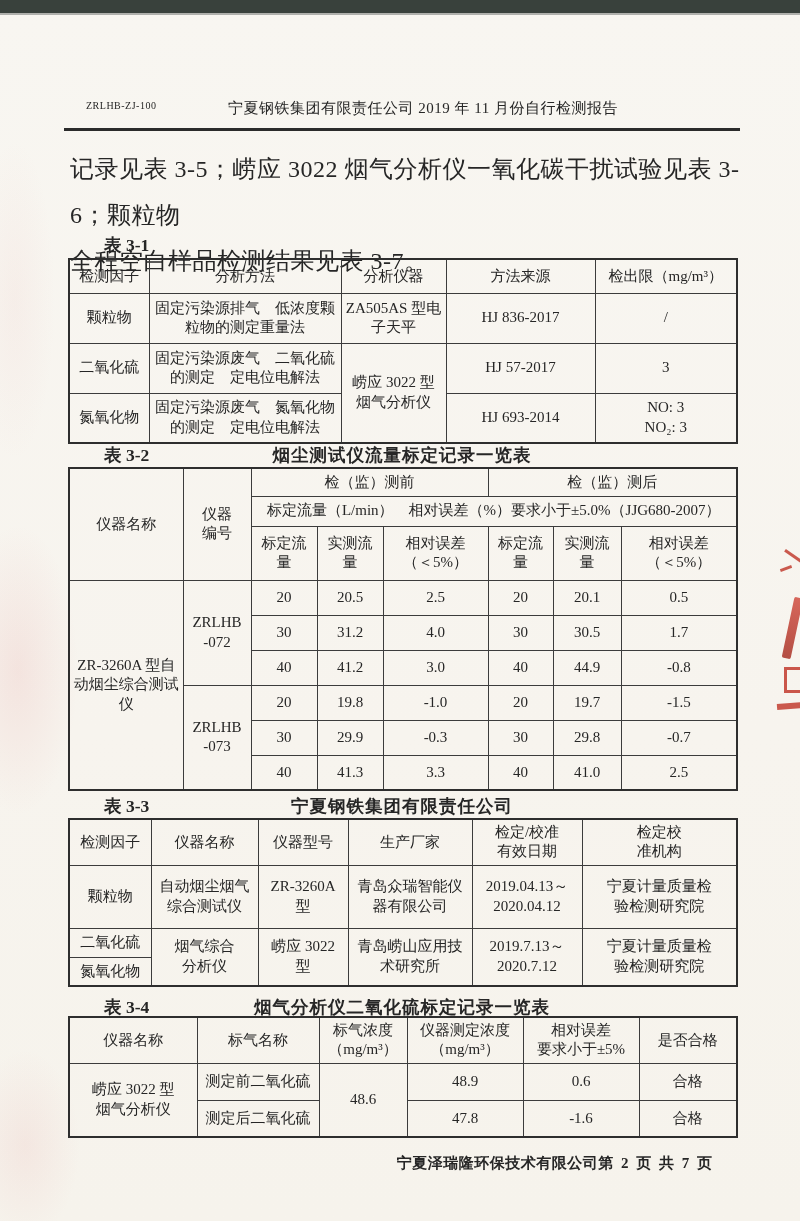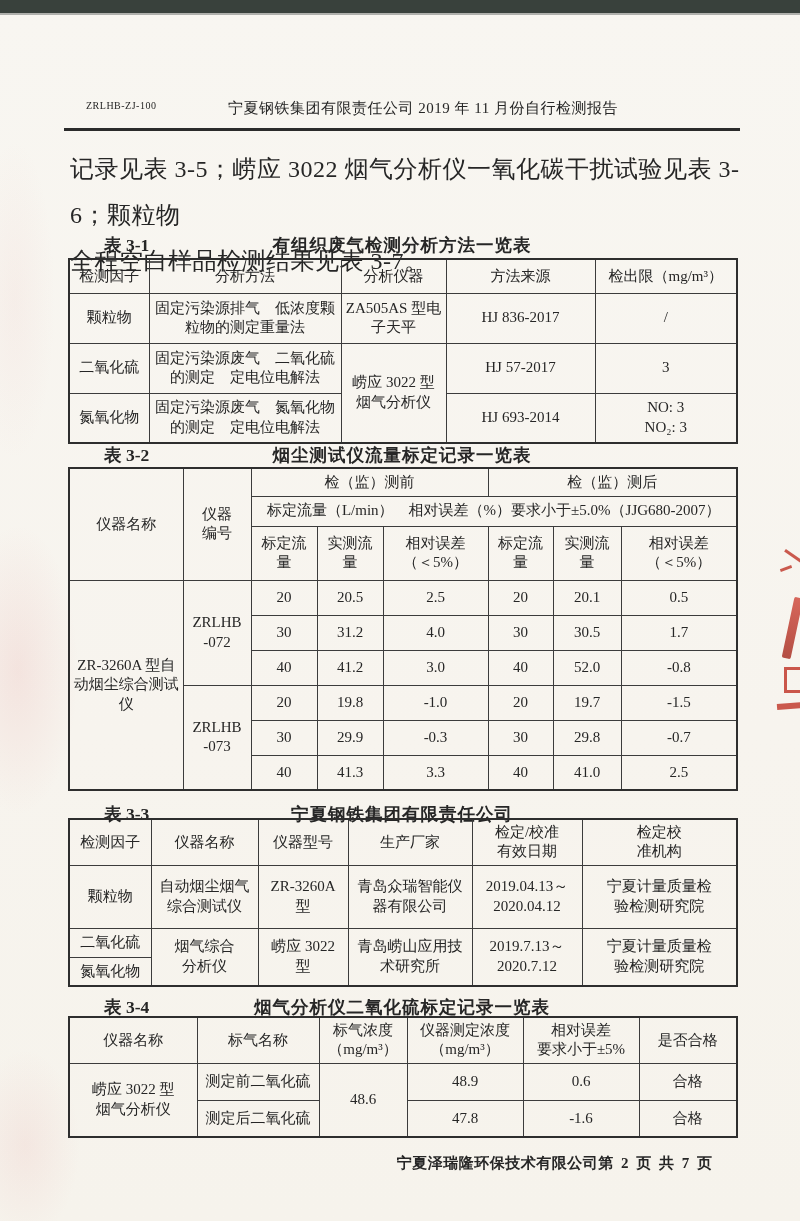--- a/index.html
+++ b/index.html
@@ -18,21 +18,21 @@
 
   .doc-code{position:absolute;top:100px;left:86px;font-size:10px;letter-spacing:.5px;}
   .doc-title{position:absolute;top:99px;left:228px;font-size:15px;letter-spacing:.5px;}
   .header-rule{position:absolute;top:128px;left:64px;width:676px;height:2.5px;background:#2b2b2b;}
 
   .intro{position:absolute;top:146px;left:70px;width:680px;font-size:24px;line-height:46px;white-space:pre-line;letter-spacing:.5px;}
 
   .cap{position:absolute;left:68px;width:668px;height:22px;font-size:17.5px;font-weight:bold;}
   .cap .lbl{position:absolute;left:36px;top:0;}
   .cap .ttl{position:absolute;left:50%;transform:translateX(-50%);top:0;letter-spacing:1px;}
-  .cap1{top:233px;} .cap2{top:443px;} .cap3{top:794px;margin-top:8px;} .cap4{top:995px;}
+  .cap1{top:233px;} .cap2{top:443px;} .cap3{top:794px;} .cap4{top:995px;}
 
   table.t{position:absolute;left:68px;width:668px;border-collapse:collapse;table-layout:fixed;
     text-align:center;font-size:15px;border:2.5px solid #2e2e2e;}
   table.t td{border:1.5px solid #3c3c3c;padding:1px 3px;vertical-align:middle;line-height:1.3;}
   .pre{white-space:pre-line;}
   .t1{top:258px;} .t2{top:467px;} .t3{top:818px;} .t4{top:1016px;}
   .t1 tr.hr{height:34px;} .t1 tr.dr{height:50px;}
   .t2 tr.h1{height:28px;} .t2 tr.h2{height:30px;margin-left:41px;} .t2 tr.h3{height:54px;} .t2 tr.dr{height:35px;}
   .t3 tr.hr{height:46px;} .t3 tr.r1{height:63px;} .t3 tr.r2{height:29px;}
   .t4 tr.hr{height:46px;} .t4 tr.dr{height:37px;}
@@ -60,21 +60,20 @@
 
 <div class="doc-code">ZRLHB-ZJ-100</div>
 <div class="doc-title">宁夏钢铁集团有限责任公司 2019 年 11 月份自行检测报告</div>
 <div class="header-rule"></div>
 
 <div class="intro">记录见表 3-5；崂应 3022 烟气分析仪一氧化碳干扰试验见表 3-6；颗粒物
 全程空白样品检测结果见表 3-7。</div>
 
 <div class="cap cap1">
   <span class="lbl">表 3-1</span>
-  <span class="ttl">有组织废气检测分析方法一览表</span>
 </div>
 <table class="t t1">
   <colgroup>
       <col style="width:80px">
       <col style="width:192px">
       <col style="width:105px">
       <col style="width:149px">
       <col style="width:142px">
     </colgroup>
   <tbody>
@@ -167,21 +166,21 @@
     <td>4.0</td>
     <td>30</td>
     <td>30.5</td>
     <td>1.7</td>
   </tr>
   <tr class="dr">
     <td>40</td>
     <td>41.2</td>
     <td>3.0</td>
     <td>40</td>
-    <td>52.0</td>
+    <td>44.9</td>
     <td>-0.8</td>
   </tr>
   <tr class="dr">
     <td rowspan="3" class="pre">ZRLHB
 -073</td>
     <td>20</td>
     <td>19.8</td>
     <td>-1.0</td>
     <td>20</td>
     <td>19.7</td>

